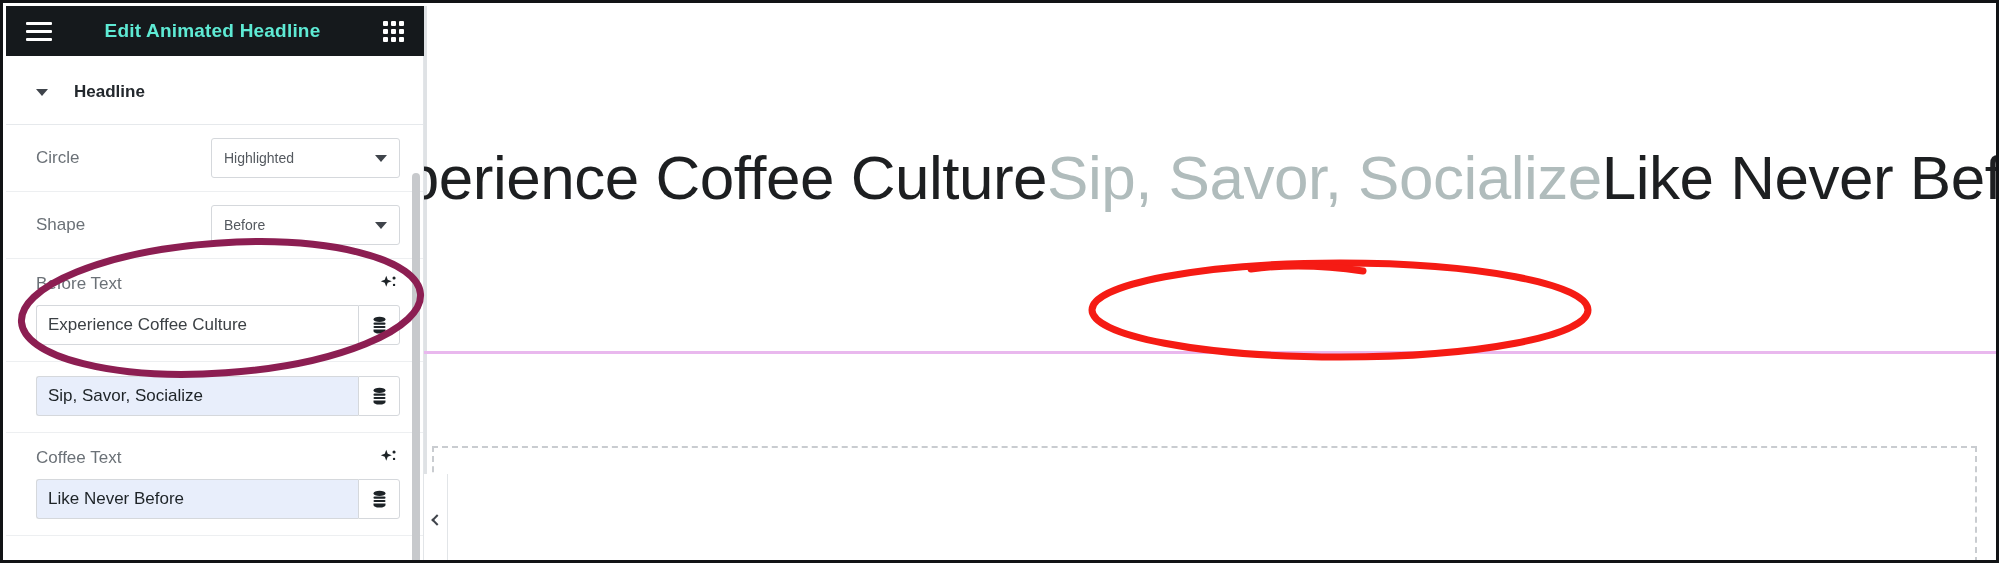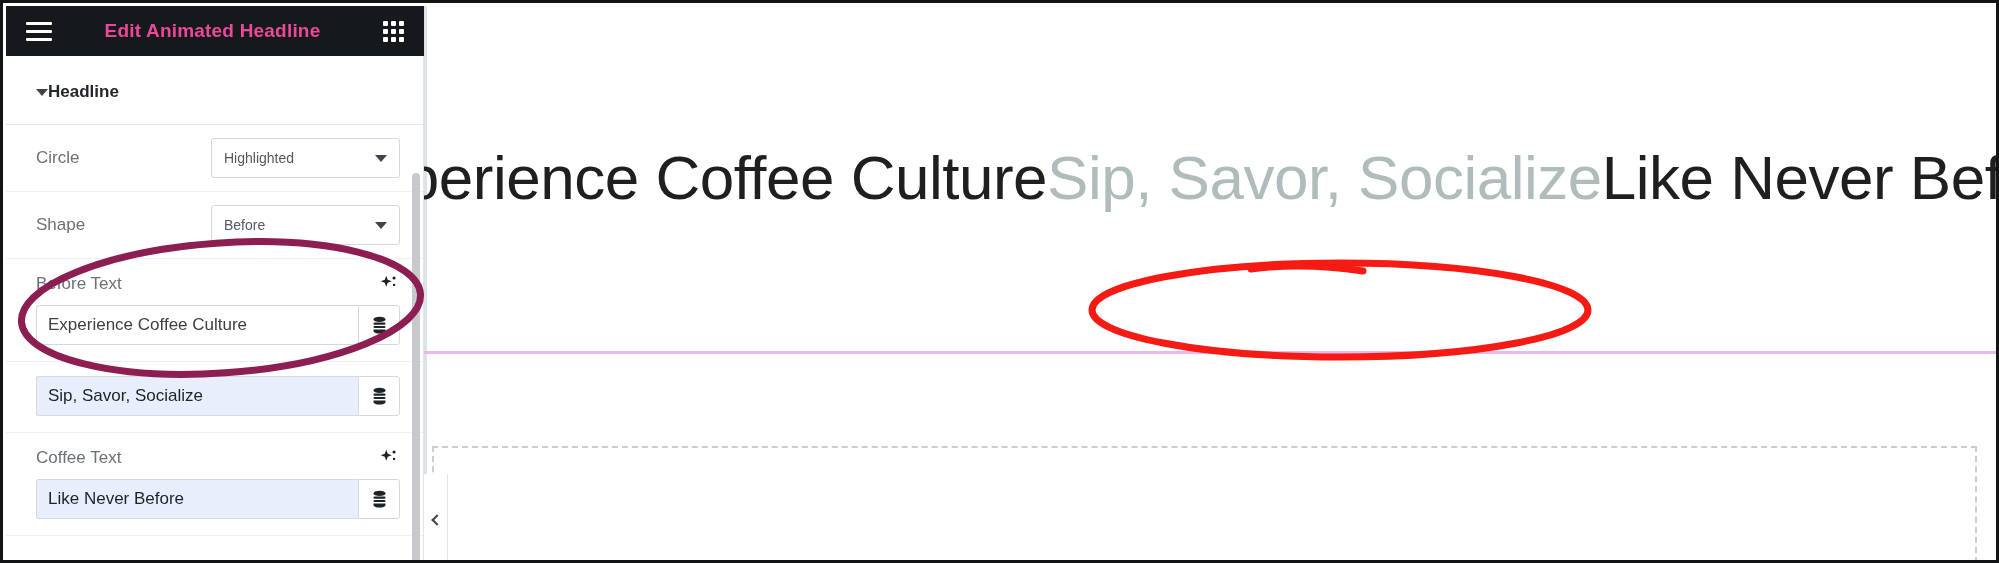--- a/index.html
+++ b/index.html
@@ -34,21 +34,21 @@
     position: relative;
   }
   .hamburger {
     width: 26px; height: 19px;
     display: flex; flex-direction: column; justify-content: space-between;
     cursor: pointer;
   }
   .hamburger i { display:block; height: 3px; background: #ffffff; border-radius: 1px; }
   #panel-title {
     flex: 1; text-align: center;
-    color: #ec4899;
+    color: #5eead4;
     font-size: 19px; font-weight: bold;
     letter-spacing: 0.2px;
     margin-left: -10px;
   }
   .grid-icon {
     width: 21px; height: 21px;
     display: grid;
     grid-template-columns: repeat(3, 5px);
     grid-template-rows: repeat(3, 5px);
     gap: 3px;
@@ -61,21 +61,21 @@
     position: relative;
     overflow: hidden;
     background: #ffffff;
   }
   #panel-scroll {
     position: absolute; inset: 0;
     padding: 0 0 0 0;
   }
 
   .section-head {
-    display: flex; align-items: center; gap: 0;
+    display: flex; align-items: center; gap: 26px;
     padding: 26px 24px 22px 30px;
     border-bottom: 1px solid #e6e9ec;
   }
   .caret-down {
     width: 0; height: 0;
     border-left: 6px solid transparent;
     border-right: 6px solid transparent;
     border-top: 7px solid #3f444b;
   }
   .section-head .label {

